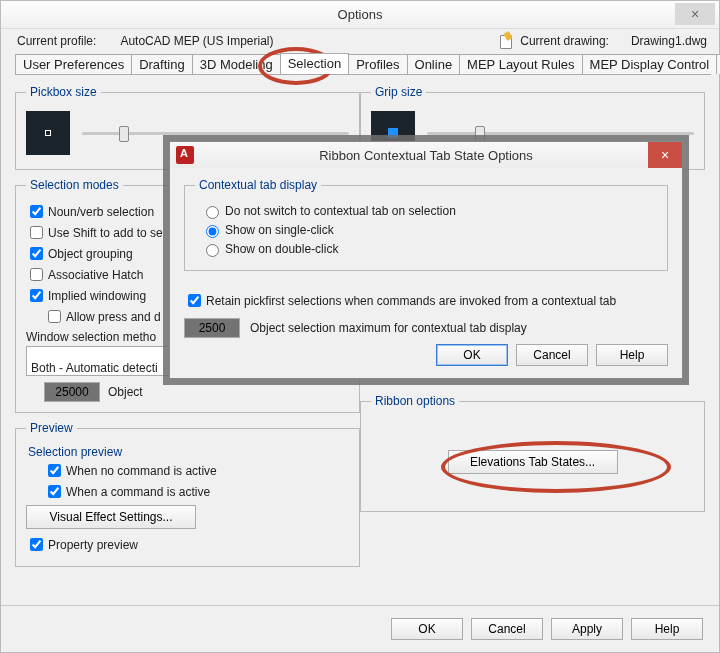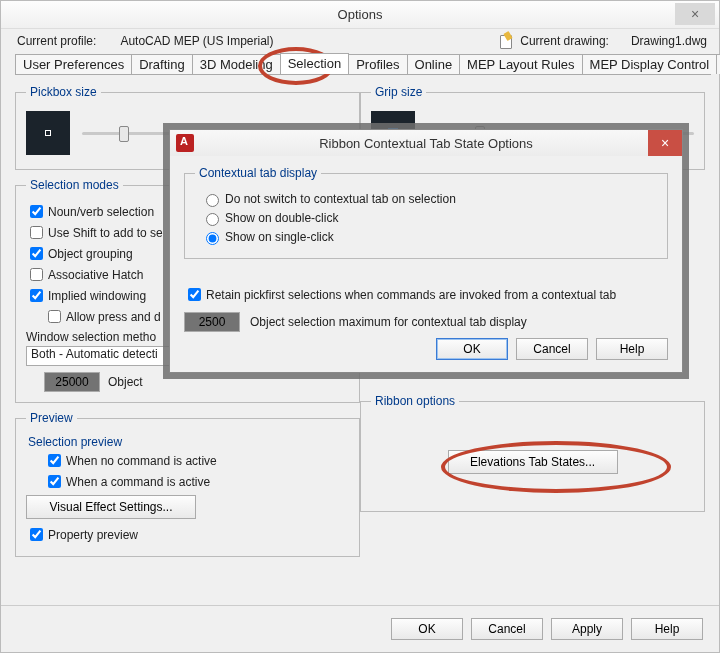--- a/index.html
+++ b/index.html
@@ -115,21 +115,21 @@
   .grip-sample .sq{width:10px;height:10px;background:#1e90ff;}
   .slider {
     display:flex;align-items:center;height:20px;margin-left:12px;flex:1;
   }
   .slider .track{height:3px;background:#c9c9c9;flex:1;position:relative;border-radius:2px;}
   .slider .thumb{position:absolute;top:-6px;width:10px;height:16px;background:#e8e8e8;border:1px solid #888;border-radius:2px;}
   .row {display:flex;align-items:center;}
   .chk {display:flex;align-items:center;margin:2px 0;}
   .chk input{margin-right:5px;}
   .combo {
-    border:1px solid #aaa;background:#fff;padding:0 4px;height:20px;font-size:12px;
+    border:1px solid #aaa;background:#fff;padding:14px 4px;height:20px;font-size:12px;
   }
   .txt {
     border:1px solid #aaa;background:#737373;padding:2px 4px;height:20px;font-size:12px;width:56px;text-align:center;
   }
   .btn {
     border:1px solid #aaa;background:linear-gradient(#fdfdfd,#e9e9e9);
     padding:3px 14px;font-size:12px;min-width:72px;text-align:center;
   }
   .wide-btn {min-width:170px;padding:4px 10px;}
   .bottom-bar {
@@ -142,21 +142,21 @@
   
   .oval {
     position:absolute;border:4px solid #c1432e;border-radius:50%;
     pointer-events:none;
   }
   .oval1 {left:257px;top:46px;width:76px;height:38px;}
   .oval2 {left:440px;top:440px;width:230px;height:52px;}
   
   .modal {
     position:absolute;
-    left:168px; top:128px;
+    left:168px; top:140px;
     width:514px;
     background:#f0f0f0;
     border:1px solid #888;
     box-shadow:0 0 0 6px rgba(110,110,110,0.85);
     z-index:50;
   }
   .modal .m-title {
     height:26px;background:linear-gradient(#f8f8f8,#ececec);
     display:flex;align-items:center;justify-content:center;
     font-size:13px;color:#333;position:relative;
@@ -165,21 +165,21 @@
     position:absolute;left:6px;top:4px;width:18px;height:18px;
     background:#b22; border-radius:2px;
   }
   .modal .m-title .micon::after{
     content:"A";color:#fff;font-weight:bold;font-size:11px;position:absolute;left:4px;top:1px;
   }
   .modal .m-title .mclose{
     position:absolute;right:0;top:0;width:34px;height:26px;background:#c94f44;color:#fff;text-align:center;line-height:26px;font-size:14px;
   }
   .modal .m-body{padding:10px 14px 12px 14px;}
-  .modal fieldset{margin-bottom:26px;}
+  .modal fieldset{margin-bottom:20px;}
   .radio {display:flex;align-items:center;margin:3px 0 3px 6px;}
   .radio input{margin-right:6px;}
   .modal .btnrow{display:flex;justify-content:flex-end;gap:8px;margin-top:6px;}
   .modal .btn.ok{border:1px solid #3a7bd5;box-shadow:0 0 0 1px #9cc3f0 inset;}
   .sub-indent{margin-left:18px;}
   .sub-sub-indent{margin-left:36px;}
   .label-blue{color:#003a8a;}
 </style>
 </head>
 <body>
@@ -333,26 +333,26 @@
       <div class="mclose">×</div>
     </div>
     <div class="m-body">
       <fieldset>
         <legend>Contextual tab display</legend>
         <label class="radio">
             <input type="radio" name="ctd" style="">
             <span>Do not switch to contextual tab on selection</span>
           </label>
         <label class="radio">
+            <input type="radio" name="ctd" checked="" style="">
+            <span>Show on single-click</span>
+          </label>
+        <label class="radio">
             <input type="radio" name="ctd" style="">
             <span>Show on double-click</span>
-          </label>
-        <label class="radio">
-            <input type="radio" name="ctd" checked="" style="">
-            <span>Show on single-click</span>
           </label>
       </fieldset>
       <label class="chk">
           <input type="checkbox" checked="" style="">
           <span>Retain pickfirst selections when commands are invoked from a contextual tab</span>
         </label>
       <div class="row" style="margin:8px 0 6px 0;">
         <input class="txt" value="2500" style="">
         <span style="margin-left:10px;">Object selection maximum for contextual tab display</span>
       </div>

